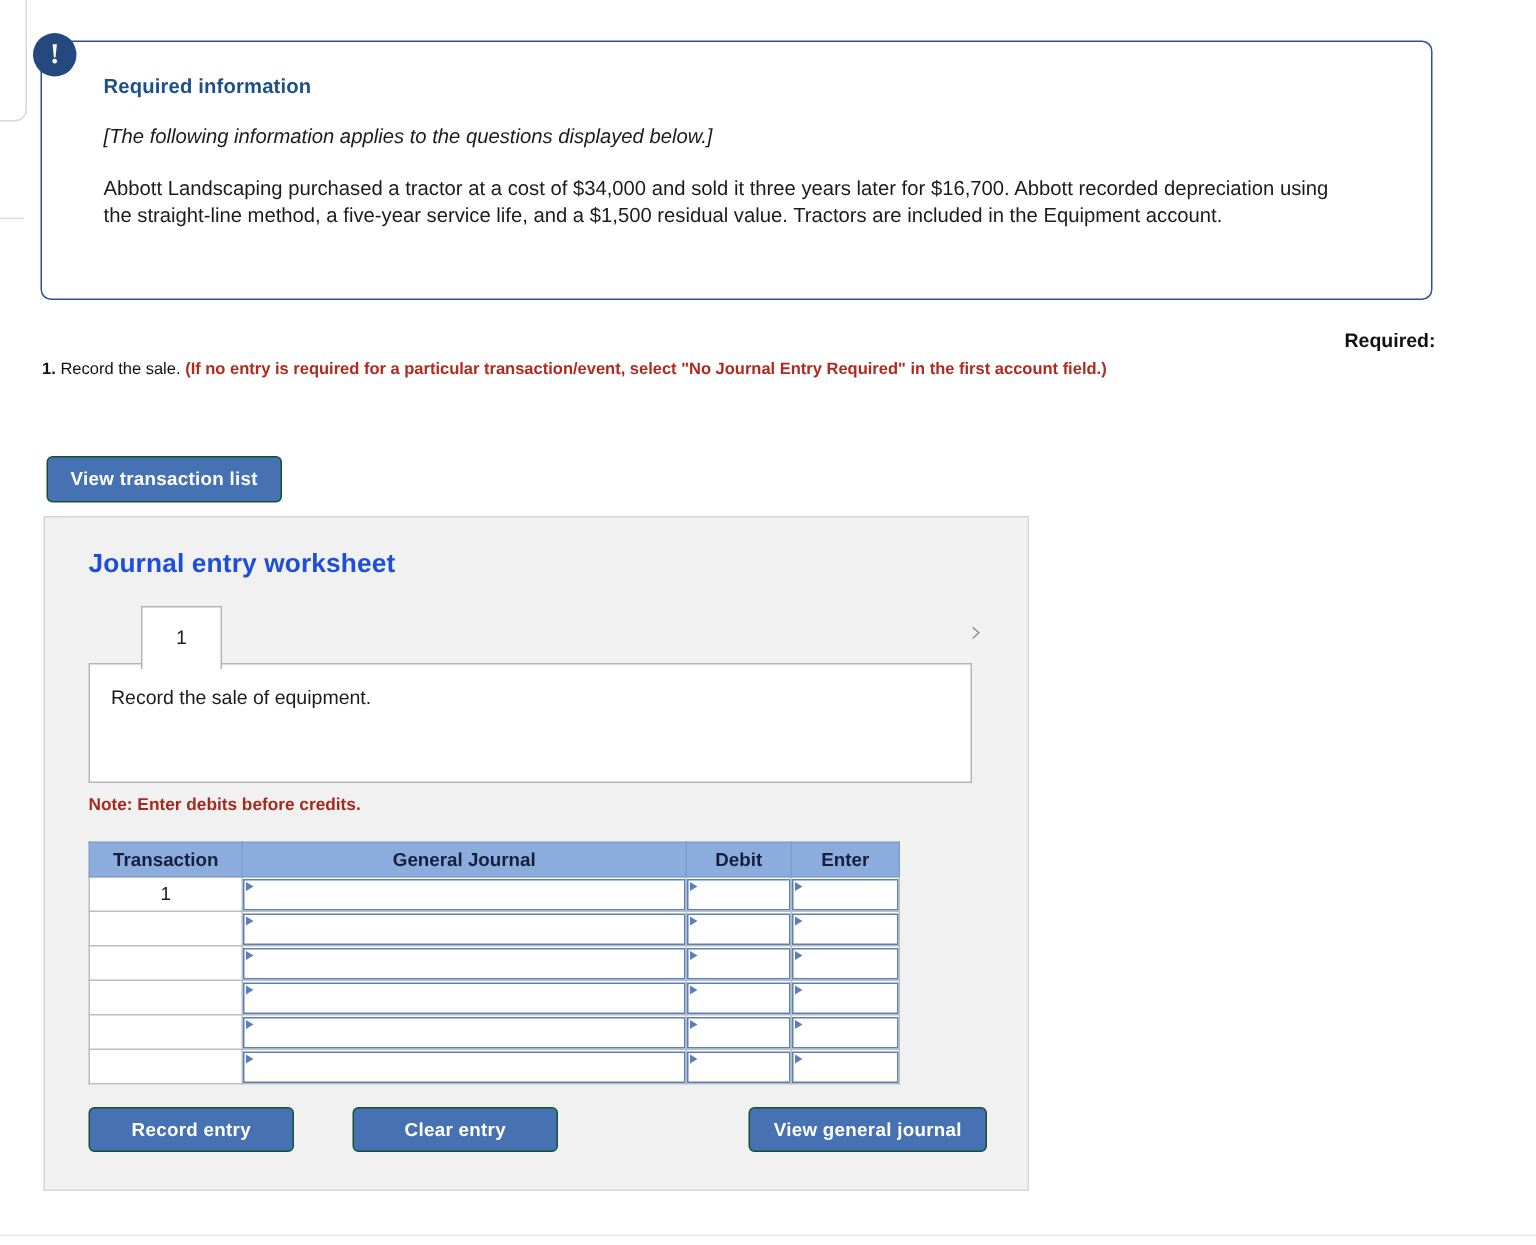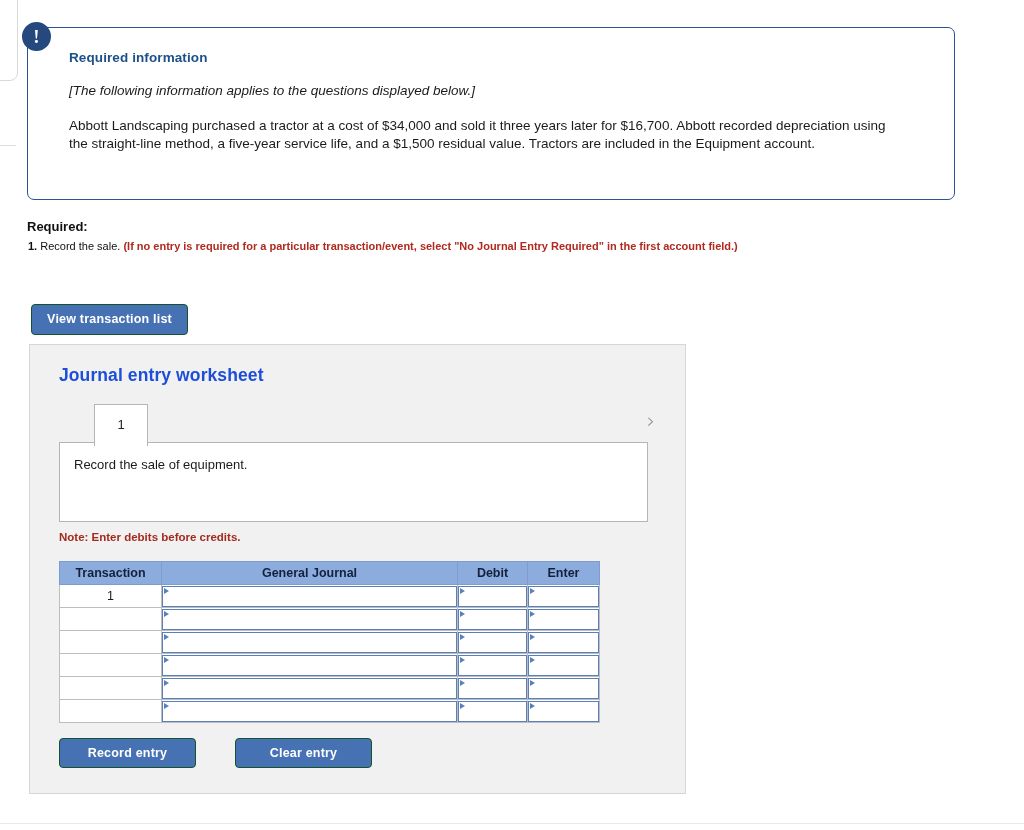--- a/index.html
+++ b/index.html
@@ -94,20 +94,21 @@
     position: absolute;
     left: 27px;
     top: 219px;
     width: 930px;
   }
   .req-label {
     font-size: 13px;
     font-weight: bold;
     color: #111111;
     margin: 0 0 3px 0;
+    text-align: right;
   }
   .req-line {
     font-size: 11px;
     color: #111111;
     line-height: 18px;
     margin: 1px;
   }
   .req-num { font-weight: bold; }
   .req-red {
     color: #b02a1f;
@@ -436,18 +437,19 @@
             </td>
           <td class="inputcell">
               <span class="cell-input"></span>
             </td>
         </tr>
       </tbody>
     </table>
 
     <div class="btn btn-record">Record entry</div>
     <div class="btn btn-clear">Clear entry</div>
+    <div class="btn btn-viewgj">View general journal</div>
 
   </div>
 
   <div class="bottom-rule"></div>
 
 </div>
 
 </body></html>

